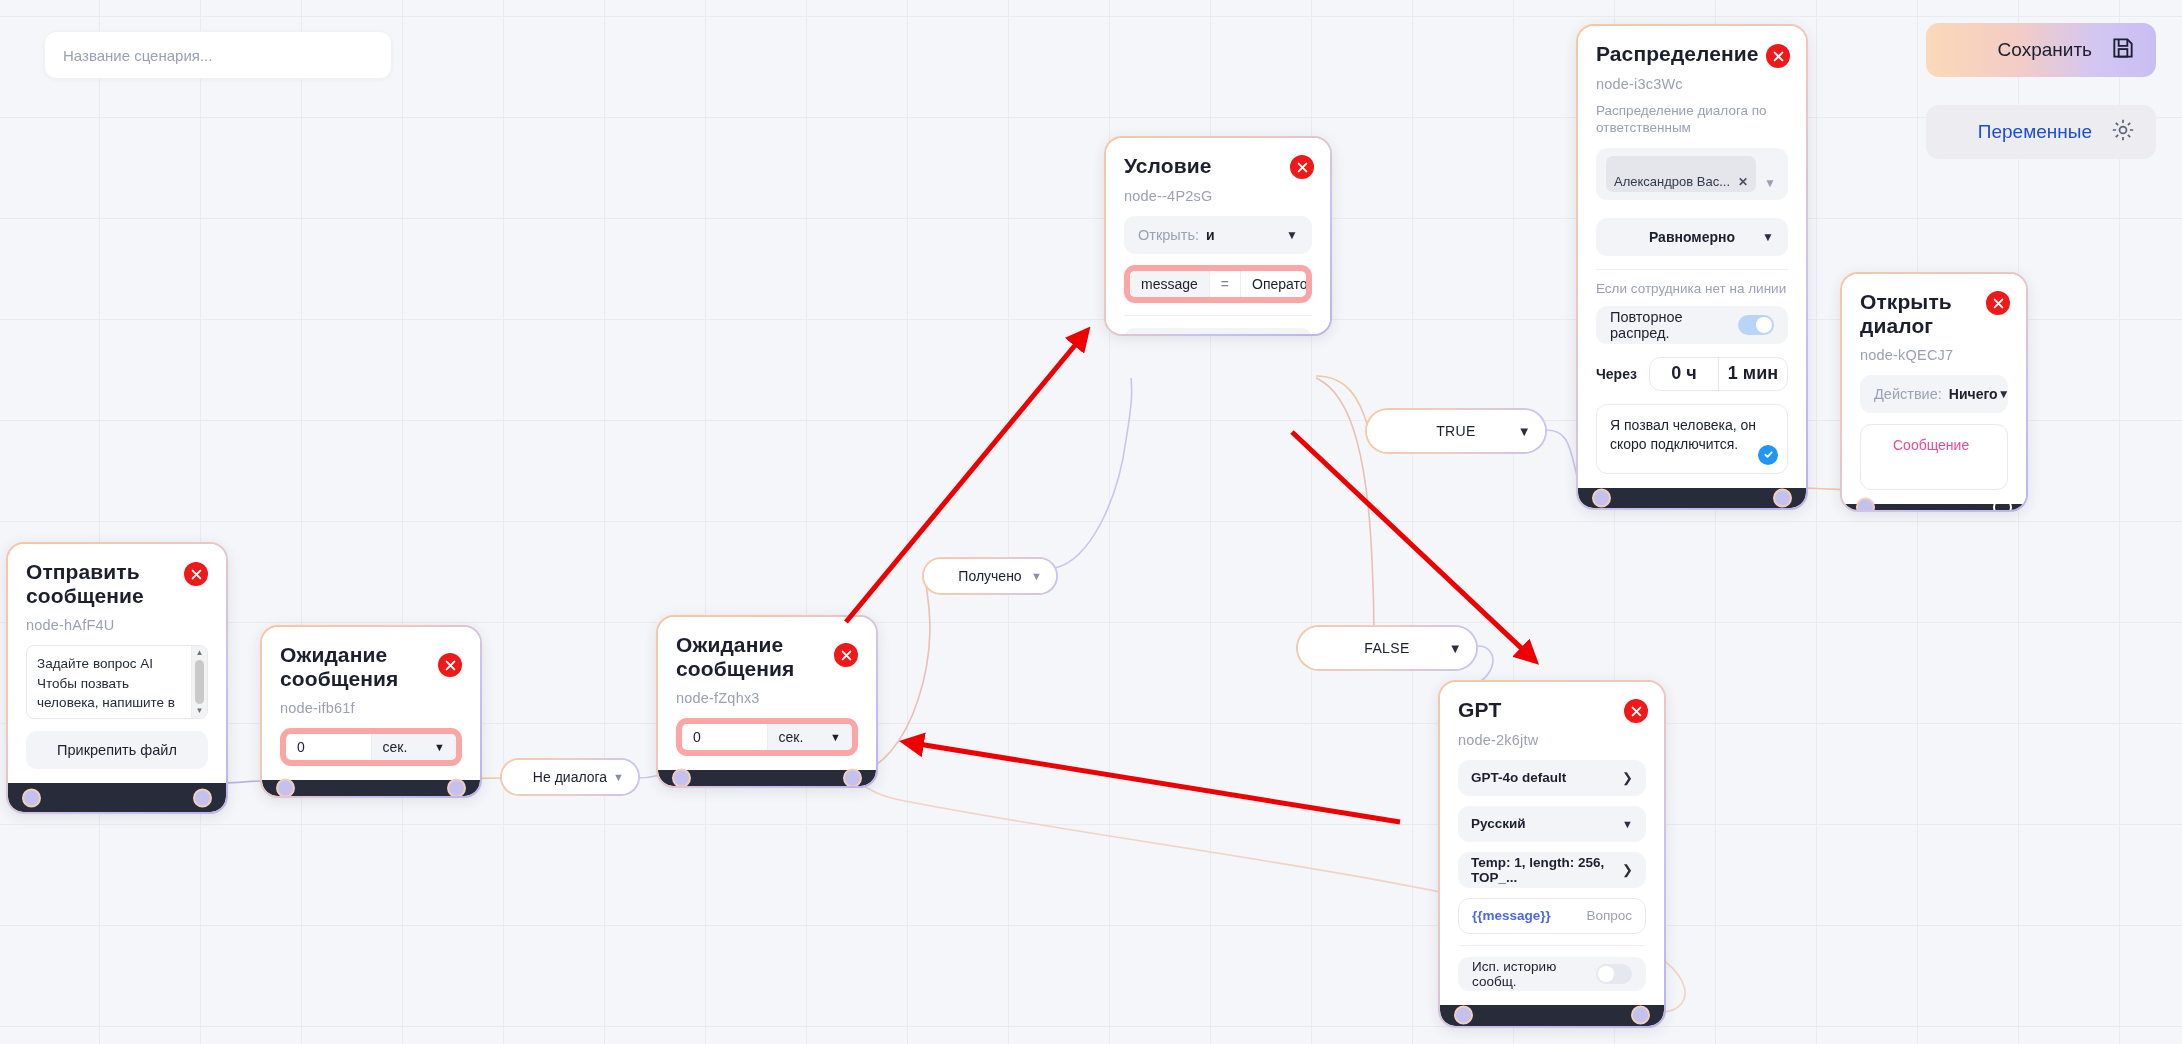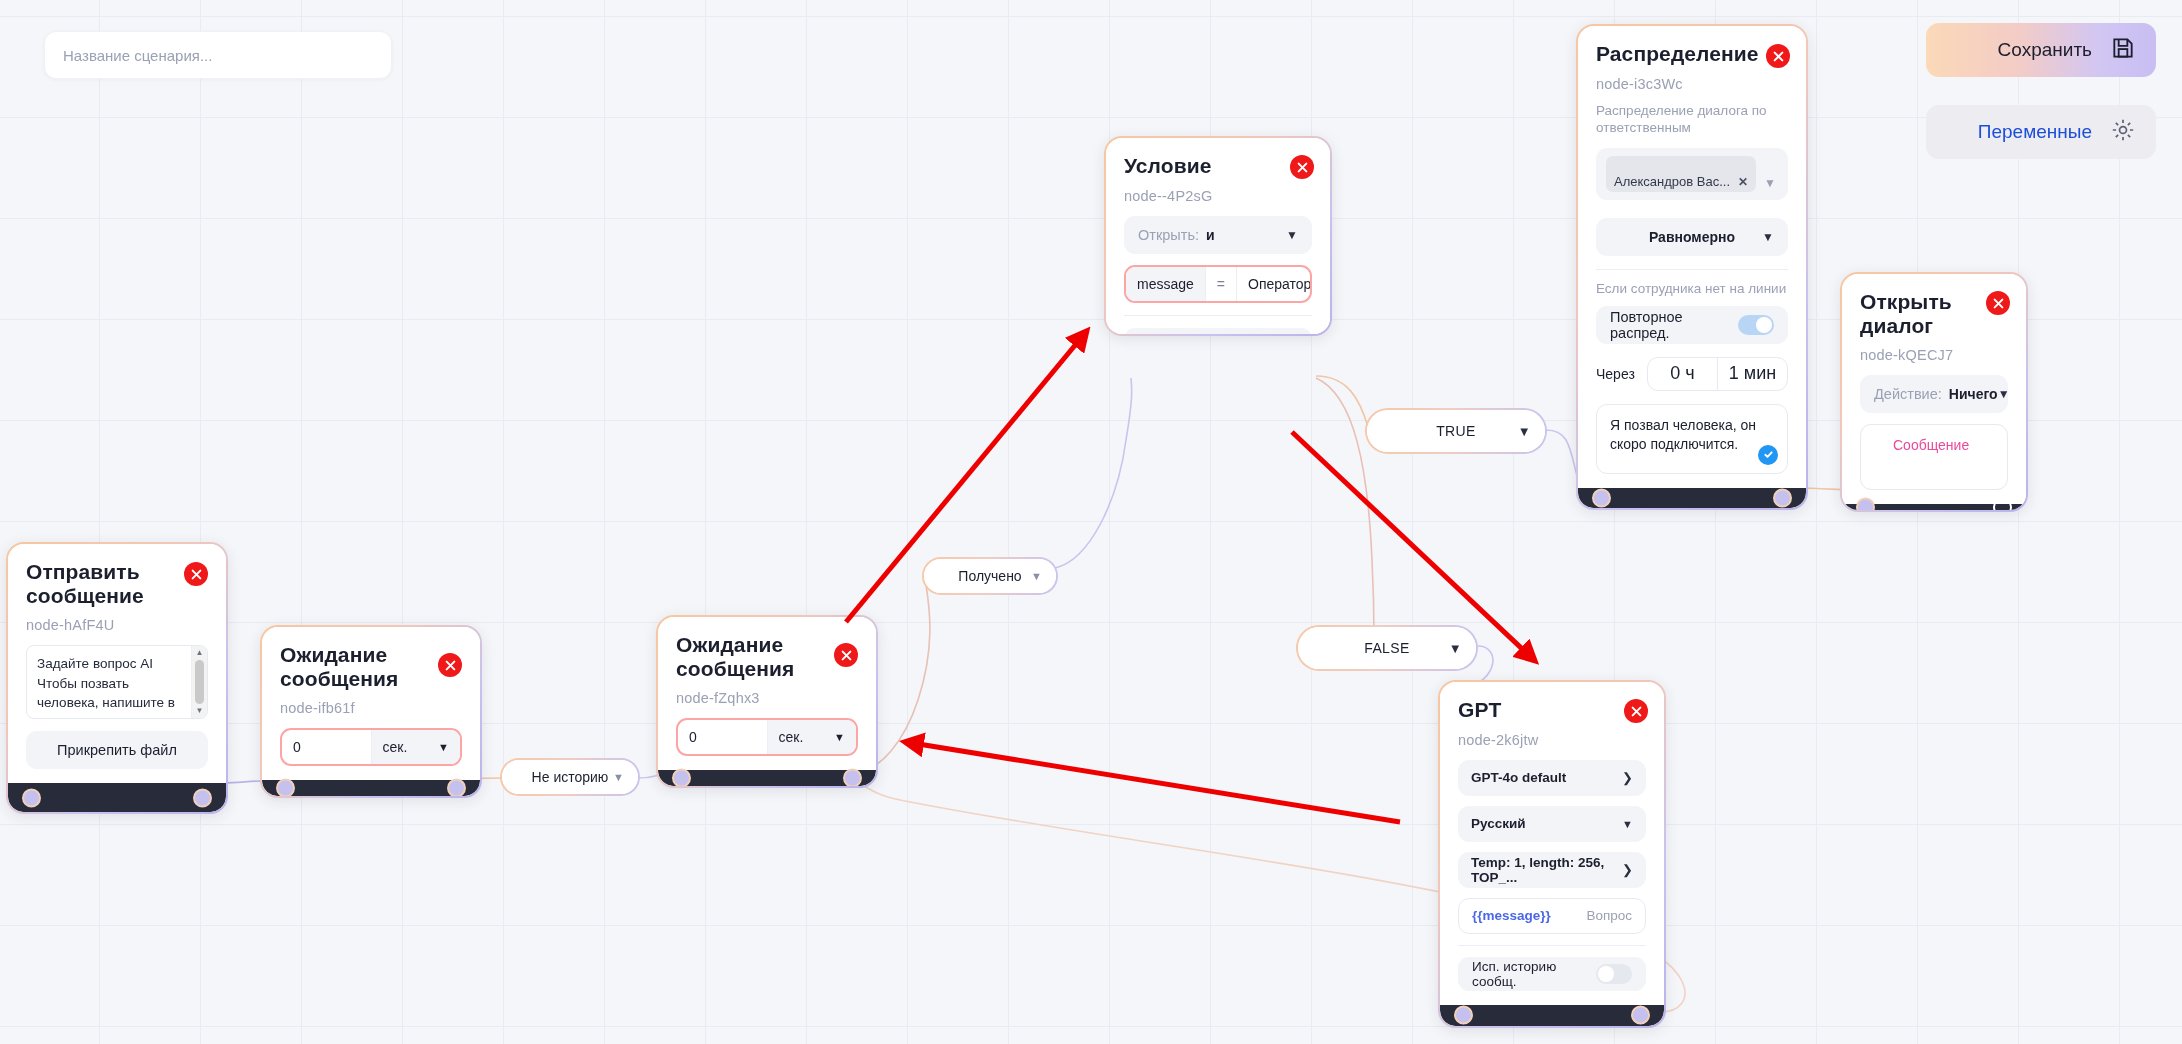--- a/index.html
+++ b/index.html
@@ -130,21 +130,21 @@
     content: ""; position: absolute; top: 2px; right: 2px;
     width: 16px; height: 16px; border-radius: 50%; background: #fff;
   }
   .toggle.off { background: #e6e8ef; }
   .toggle.off::after { right: auto; left: 2px; }
 
   
   .cond-row {
     display: flex; align-items: stretch;
     background: #fff;
-    border: 2px solid #fca5a5;
+    border: 6px solid #fca5a5;
     border-radius: 11px;
     height: 38px;
     overflow: hidden;
     font-size: 14px;
   }
   .cond-row .cell {
     display: flex; align-items: center; justify-content: center;
     padding: 0 11px; color: #1b1f2e; cursor: pointer;
   }
   .cond-row .cell.key { background: #f3f4f8; }
@@ -156,21 +156,21 @@
     background: #f3f4f8; border-radius: 11px; min-height: 52px;
     padding: 8px 10px; position: relative; display: flex; flex-wrap: wrap; gap: 5px;
   }
   .tag {
     background: #e4e6ec; border-radius: 7px; padding: 3px 8px;
     font-size: 13px; color: #33384a; display: flex; align-items: flex-end; gap: 8px;
   }
   .tag .x { font-size: 12px; color: #4a5063; cursor: pointer; font-weight: bold; }
   .tag-box .chev { position: absolute; right: 12px; bottom: 10px; color: #9aa1b4; font-size: 12px; }
   .hint { font-size: 13.5px; color: #9aa1b4; margin: 11px 0 10px; }
-  .row-inline { display: flex; align-items: center; gap: 12px; }
+  .row-inline { display: flex; align-items: center; gap: 12px; font-weight: bold; }
   .row-inline .lab { font-size: 14px; color: #1b1f2e; }
   .time-box {
     flex: 1; display: flex; background: #fff; border: 1px solid #e7e9f1;
     border-radius: 11px; height: 34px; overflow: hidden;
   }
   .time-box .t {
     flex: 1; display: flex; align-items: center; justify-content: center;
     font-size: 18px; color: #1b1f2e; cursor: text;
   }
   .time-box .t + .t { border-left: 1px solid #e7e9f1; }
@@ -554,21 +554,21 @@
 
 <div class="pill" style="left:922px; top:557px; width:136px; height:38px;">
   <div class="pill-inner">
     <span>Получено</span>
     <span class="chev">▼</span>
   </div>
 </div>
 
 <div class="pill" style="left:500px; top:758px; width:140px; height:38px;">
   <div class="pill-inner">
-    <span>Не историю</span>
+    <span>Не диалога</span>
     <span class="chev">▼</span>
   </div>
 </div>
 
 <div class="pill big" style="left:1365px; top:408px; width:182px; height:46px;">
   <div class="pill-inner">
     <span>TRUE</span>
     <span class="chev">▼</span>
   </div>
 </div>

